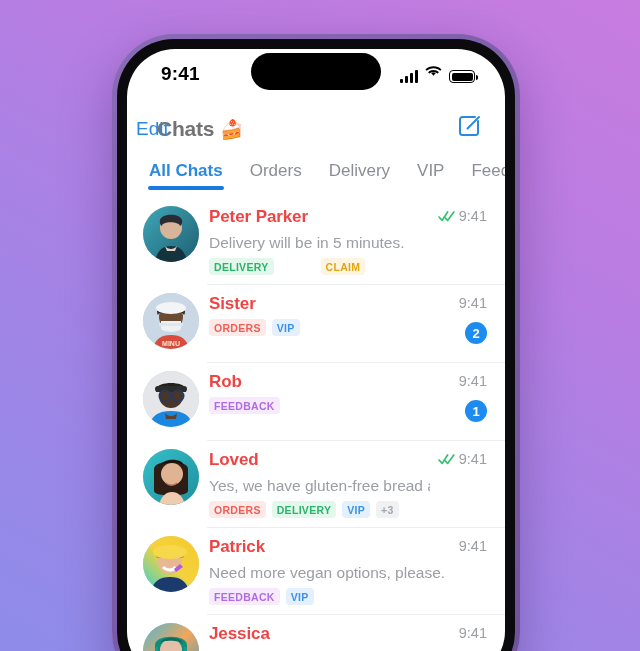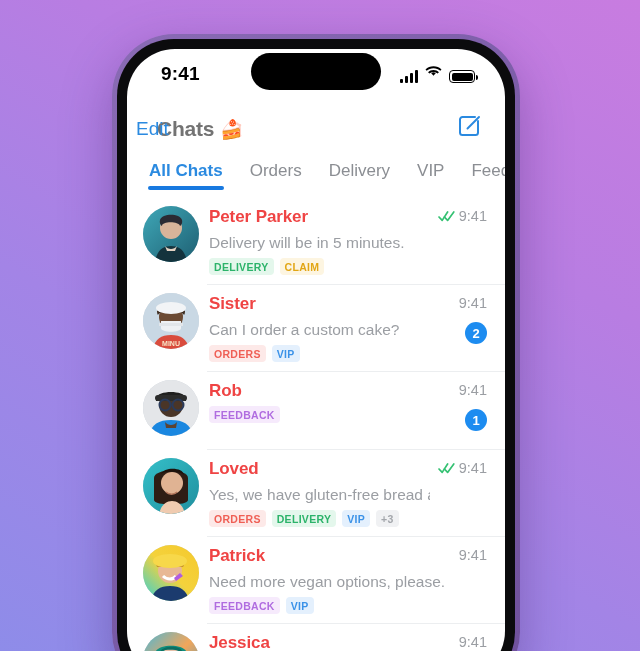--- a/index.html
+++ b/index.html
@@ -155,21 +155,21 @@
   .tag {
     font-size:10.5px; font-weight:bold;
     letter-spacing:.3px;
     padding:2.5px 5px;
     border-radius:4px;
   }
   .tag-orders   { color:#ef5f55; background:#fde9e8; }
   .tag-delivery { color:#2cb36a; background:#e4f7ec; }
   .tag-vip      { color:#3b92e8; background:#e4f0fd; }
   .tag-feedback { color:#b06de0; background:#f6eafc; }
-  .tag-claim    { color:#e2a615; background:#fdf5e1; }
+  .tag-claim    { color:#e2a615; background:#fdf5e1;margin-left:41px; }
   .tag-more     { color:#a3a6ab; background:#f0f1f3; }
 
   .chat-meta {
     flex:0 0 auto; padding-top:2px;
     display:flex; flex-direction:column; align-items:flex-end;
     margin-left:8px;
   }
   .meta-top { display:flex; align-items:center; gap:4px; }
   .chat-time { font-size:14.5px; color:#9b9ea3; }
   .read-check { width:17px; height:12px; display:block; }
@@ -280,21 +280,20 @@
                 <path d="M14 18c3-8 25-8 28 0 0 3-1 4-1 4-2-5-24-5-26 0 0 0-1-1-1-4z" fill="#3b2a1e"></path>
                 <ellipse cx="28" cy="15" rx="15" ry="6" fill="#f2f4f6"></ellipse>
                 <path d="M18 28h20v7c0 5-20 5-20 0z" fill="#eef1f4"></path>
                 <path d="M16 30h24v3H16z" fill="#e2e6ea"></path>
                 <path d="M10 56c2-10 8-14 18-14s16 4 18 14z" fill="#d94c3d"></path>
                 <text x="28" y="53" font-size="7" font-weight="bold" fill="#f7e6c8" text-anchor="middle" font-family="sans-serif">MINU</text>
               </svg>
             </div>
             <div class="chat-body">
               <div class="chat-name">Sister</div>
-              <div class="chat-msg">Can I order a custom cake?</div>
               <div class="tag-row">
                 <span class="tag tag-orders">ORDERS</span>
                 <span class="tag tag-vip">VIP</span>
               </div>
             </div>
             <div class="chat-meta">
               <div class="meta-top">
                 <span class="chat-time">9:41</span>
               </div>
               <div class="badge">2</div>

